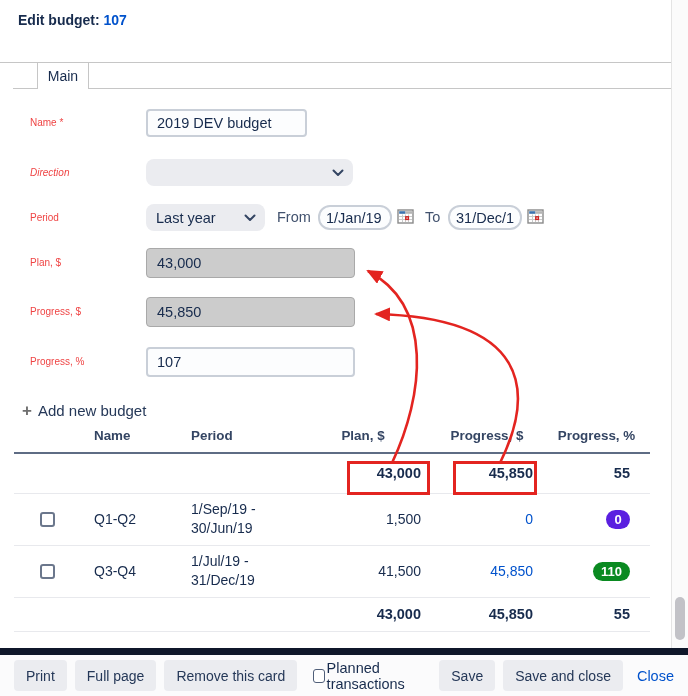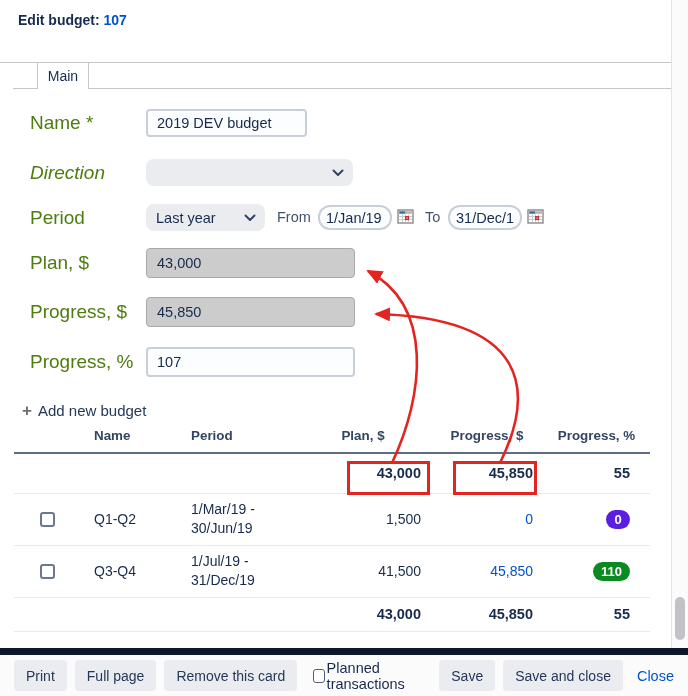--- a/index.html
+++ b/index.html
@@ -15,21 +15,21 @@
   .tab-top-line  { position:absolute; left:0; top:62px; width:688px; height:1px; background:#c6c6c6; }
   .tab-seg-left  { position:absolute; left:13px; top:88px; width:24px; height:1px; background:#c6c6c6; }
   .tab-seg-right { position:absolute; left:89px; top:88px; width:599px; height:1px; background:#c6c6c6; }
   .tab-main {
     position:absolute; left:37px; top:63px; width:52px; height:26px; background:#fff;
     border-left:1px solid #c6c6c6; border-right:1px solid #c6c6c6;
     display:flex; align-items:center; justify-content:center; font-size:14px; color:#172b4d;
   }
   
   .frow { position:absolute; left:0; width:688px; }
-  .flabel { position:absolute; left:30px; font-size:19px; color:#4d7c0f; }
+  .flabel { position:absolute; left:30px; font-size:10px; color:#ef4444; }
   .txt-input {
     position:absolute; left:146px; height:28px; border:2px solid #c9cfd8; border-radius:4px;
     background:#fcfdfe; font-family:inherit; font-size:14.5px; color:#172b4d; padding:0 9px;
   }
   .txt-input.dates { height:25px; border-radius:12px; padding:0 6px; }
   .dis-input {
     position:absolute; left:146px; width:209px; height:30px; background:#cccccc;
     border:1px solid #a9a9a9; border-radius:4px; font-size:14.5px; color:#172b4d;
     display:flex; align-items:center; padding:0 10px;
   }
@@ -218,21 +218,21 @@
           <td></td>
           <td></td>
         <td class="num">43,000</td>
         <td class="num">45,850</td>
         <td class="pct">55</td>
       </tr>
       <tr class="row-data">
         <td><span class="cbx"></span></td>
         <td class="cell-name">Q1-Q2</td>
         <td class="cell-period">
-          <span style="display:block">1/Mar/19 -</span>
+          <span style="display:block">1/Sep/19 -</span>
           <span style="display:block">30/Jun/19</span>
         </td>
         <td class="num">1,500</td>
         <td class="num"><a class="tbl-link">0</a></td>
         <td class="pct"><span class="badge" style="background-color: rgb(90, 31, 224);">0</span></td>
       </tr>
       <tr class="row-data">
         <td><span class="cbx"></span></td>
         <td class="cell-name">Q3-Q4</td>
         <td class="cell-period">

